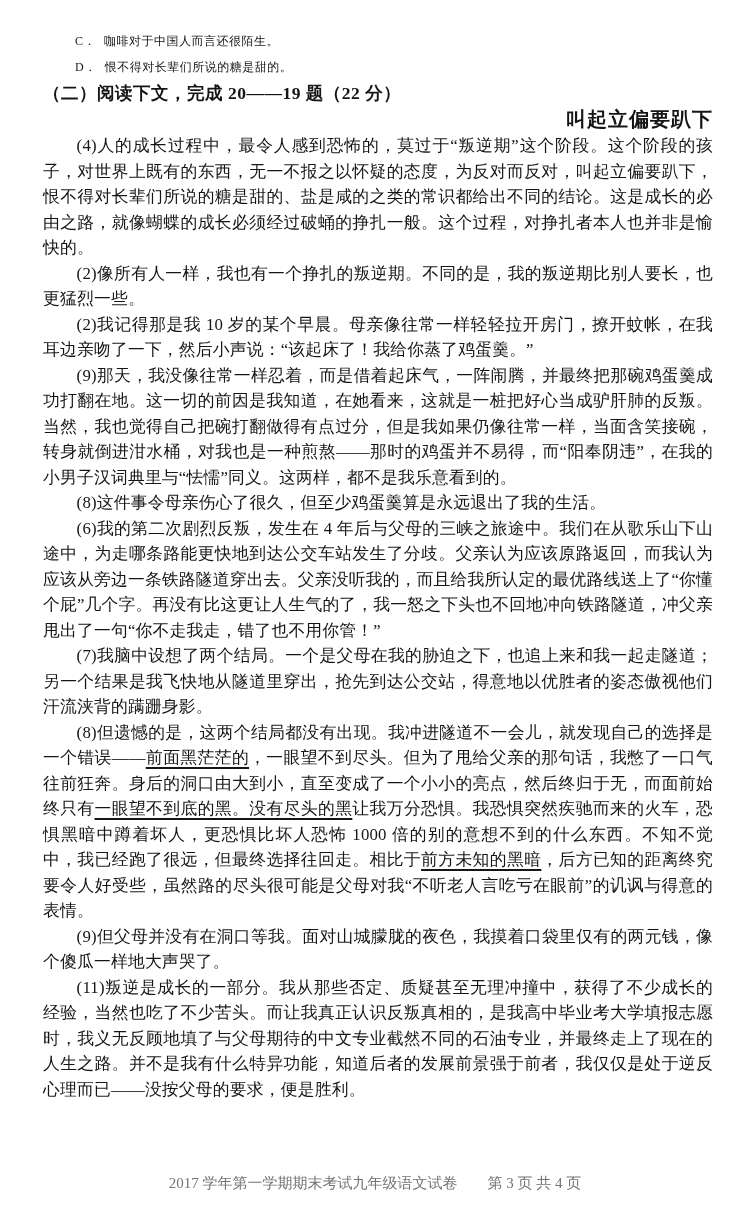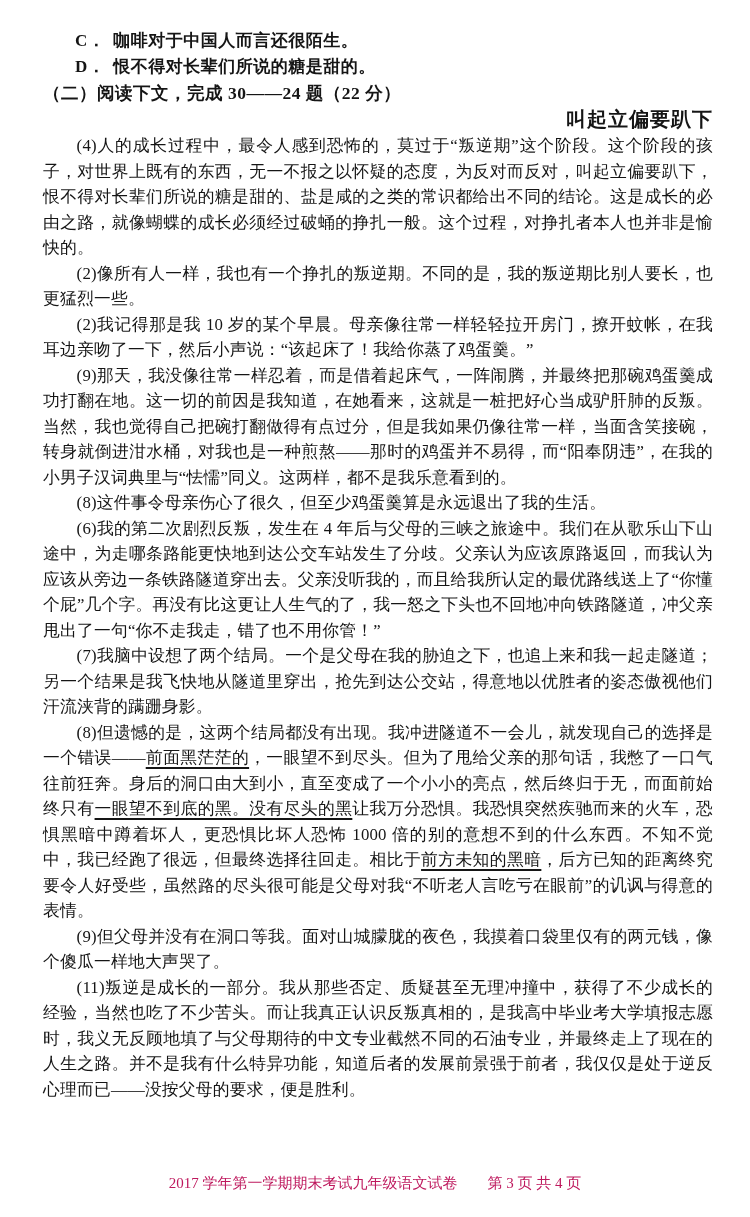--- a/index.html
+++ b/index.html
@@ -17,23 +17,23 @@
     font-family: "Liberation Serif", serif;
     overflow: hidden;
   }
   .content {
     position: absolute;
     top: 28px;
     left: 43px;
     right: 37px;
   }
   .option-line {
-    font-weight: bold;
+    font-weight: normal;
     padding-left: 32px;
-    font-size: 17px;
+    font-size: 12px;
     line-height: 26px;
     letter-spacing: 0.5px;
   }
   .option-label { margin-right: 8px; }
   .section-heading {
     font-weight: bold;
     font-size: 17.5px;
     line-height: 26px;
     letter-spacing: 0.5px;
   }
@@ -61,37 +61,37 @@
   .footer {
     position: absolute;
     top: 1172px;
     left: 0;
     width: 100%;
     display: flex;
     justify-content: center;
     gap: 30px;
     font-size: 15px;
     line-height: 22px;
-    color: #be185d;
+    color: #737373;
   }
 </style>
 </head>
 <body>
 
 <div class="page">
   <div class="content">
 
     <div class="option-line">
       <span class="option-label">C．</span><span>咖啡对于中国人而言还很陌生。</span>
     </div>
     <div class="option-line">
       <span class="option-label">D．</span><span>恨不得对长辈们所说的糖是甜的。</span>
     </div>
 
-    <div class="section-heading">（二）阅读下文，完成 30——24 题（22 分）</div>
+    <div class="section-heading">（二）阅读下文，完成 20——19 题（22 分）</div>
 
     <div class="passage-title">叫起立偏要趴下</div>
 
     <div class="passage-body">
         <p class="para"><span>(4)人的成长过程中，最令人感到恐怖的，莫过于“叛逆期”这个阶段。这个阶段的孩子，对世界上既有的东西，无一不报之以怀疑的态度，为反对而反对，叫起立偏要趴下，恨不得对长辈们所说的糖是甜的、盐是咸的之类的常识都给出不同的结论。这是成长的必由之路，就像蝴蝶的成长必须经过破蛹的挣扎一般。这个过程，对挣扎者本人也并非是愉快的。</span></p>
         <p class="para"><span>(2)像所有人一样，我也有一个挣扎的叛逆期。不同的是，我的叛逆期比别人要长，也更猛烈一些。</span></p>
         <p class="para"><span>(2)我记得那是我 10 岁的某个早晨。母亲像往常一样轻轻拉开房门，撩开蚊帐，在我耳边亲吻了一下，然后小声说：“该起床了！我给你蒸了鸡蛋羹。”</span></p>
         <p class="para"><span>(9)那天，我没像往常一样忍着，而是借着起床气，一阵闹腾，并最终把那碗鸡蛋羹成功打翻在地。这一切的前因是我知道，在她看来，这就是一桩把好心当成驴肝肺的反叛。当然，我也觉得自己把碗打翻做得有点过分，但是我如果仍像往常一样，当面含笑接碗，转身就倒进泔水桶，对我也是一种煎熬——那时的鸡蛋并不易得，而“阳奉阴违”，在我的小男子汉词典里与“怯懦”同义。这两样，都不是我乐意看到的。</span></p>
         <p class="para"><span>(8)这件事令母亲伤心了很久，但至少鸡蛋羹算是永远退出了我的生活。</span></p>
         <p class="para"><span>(6)我的第二次剧烈反叛，发生在 4 年后与父母的三峡之旅途中。我们在从歌乐山下山途中，为走哪条路能更快地到达公交车站发生了分歧。父亲认为应该原路返回，而我认为应该从旁边一条铁路隧道穿出去。父亲没听我的，而且给我所认定的最优路线送上了“你懂个屁”几个字。再没有比这更让人生气的了，我一怒之下头也不回地冲向铁路隧道，冲父亲甩出了一句“你不走我走，错了也不用你管！”</span></p>

